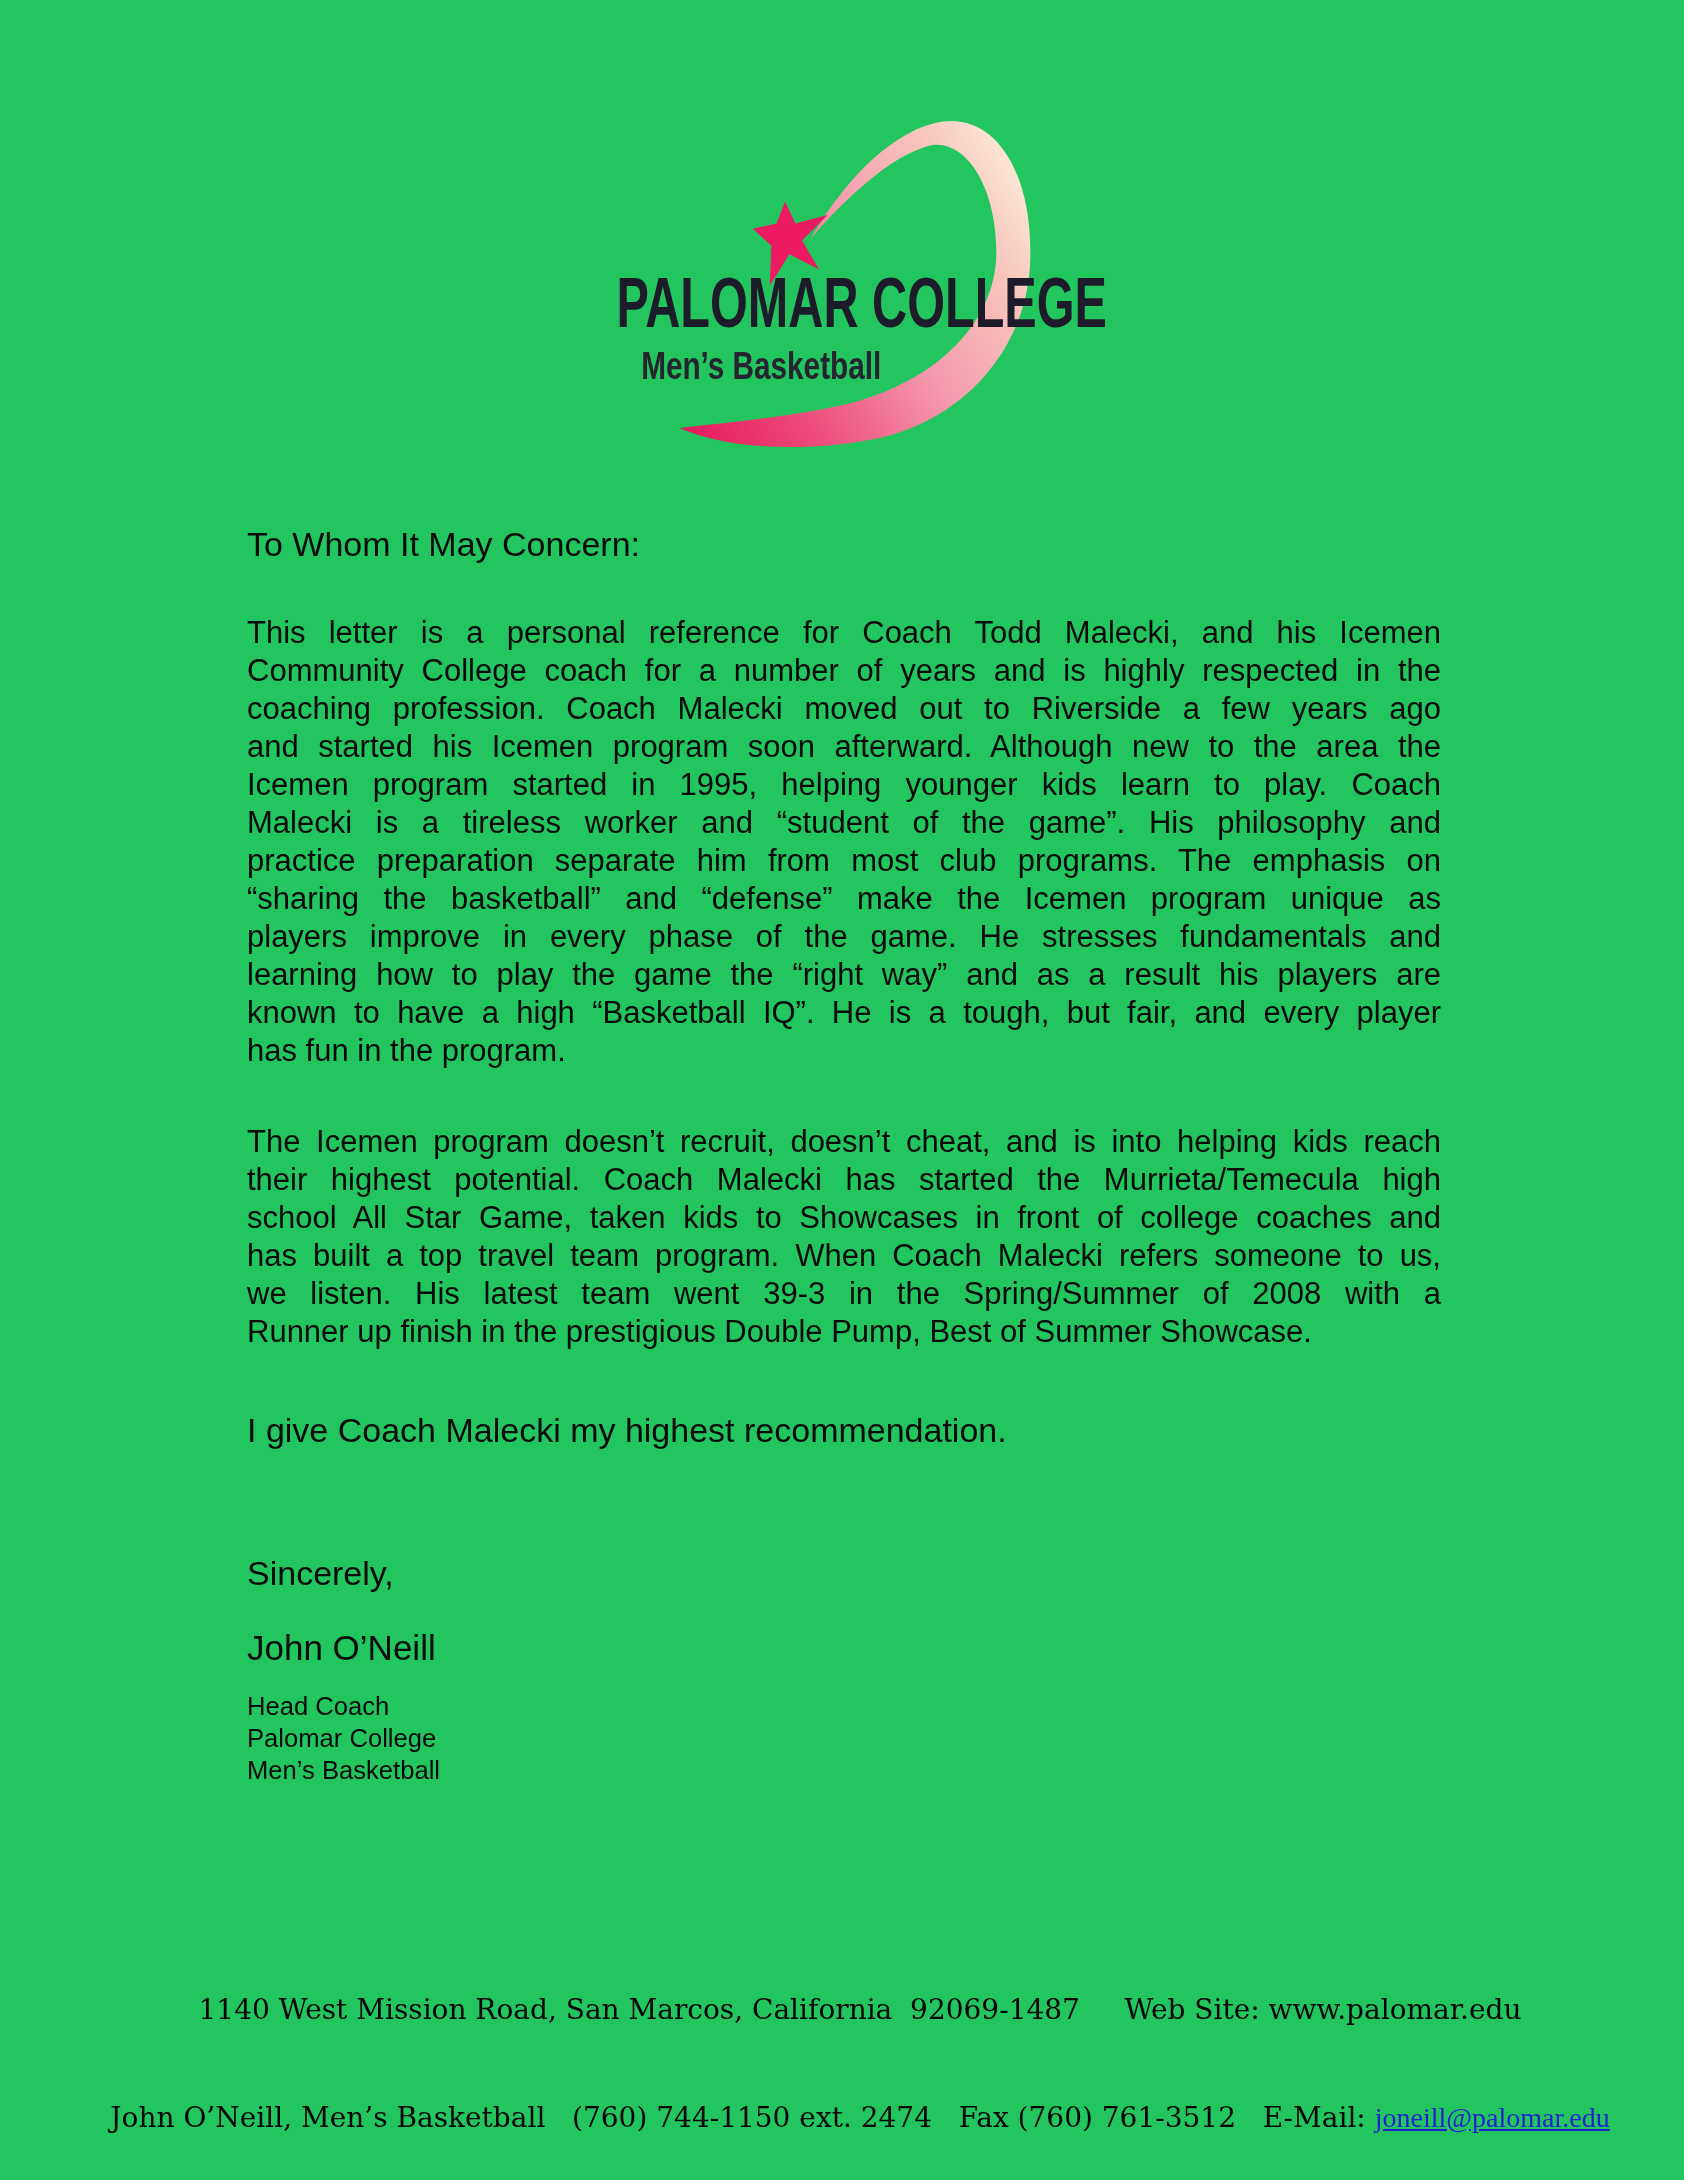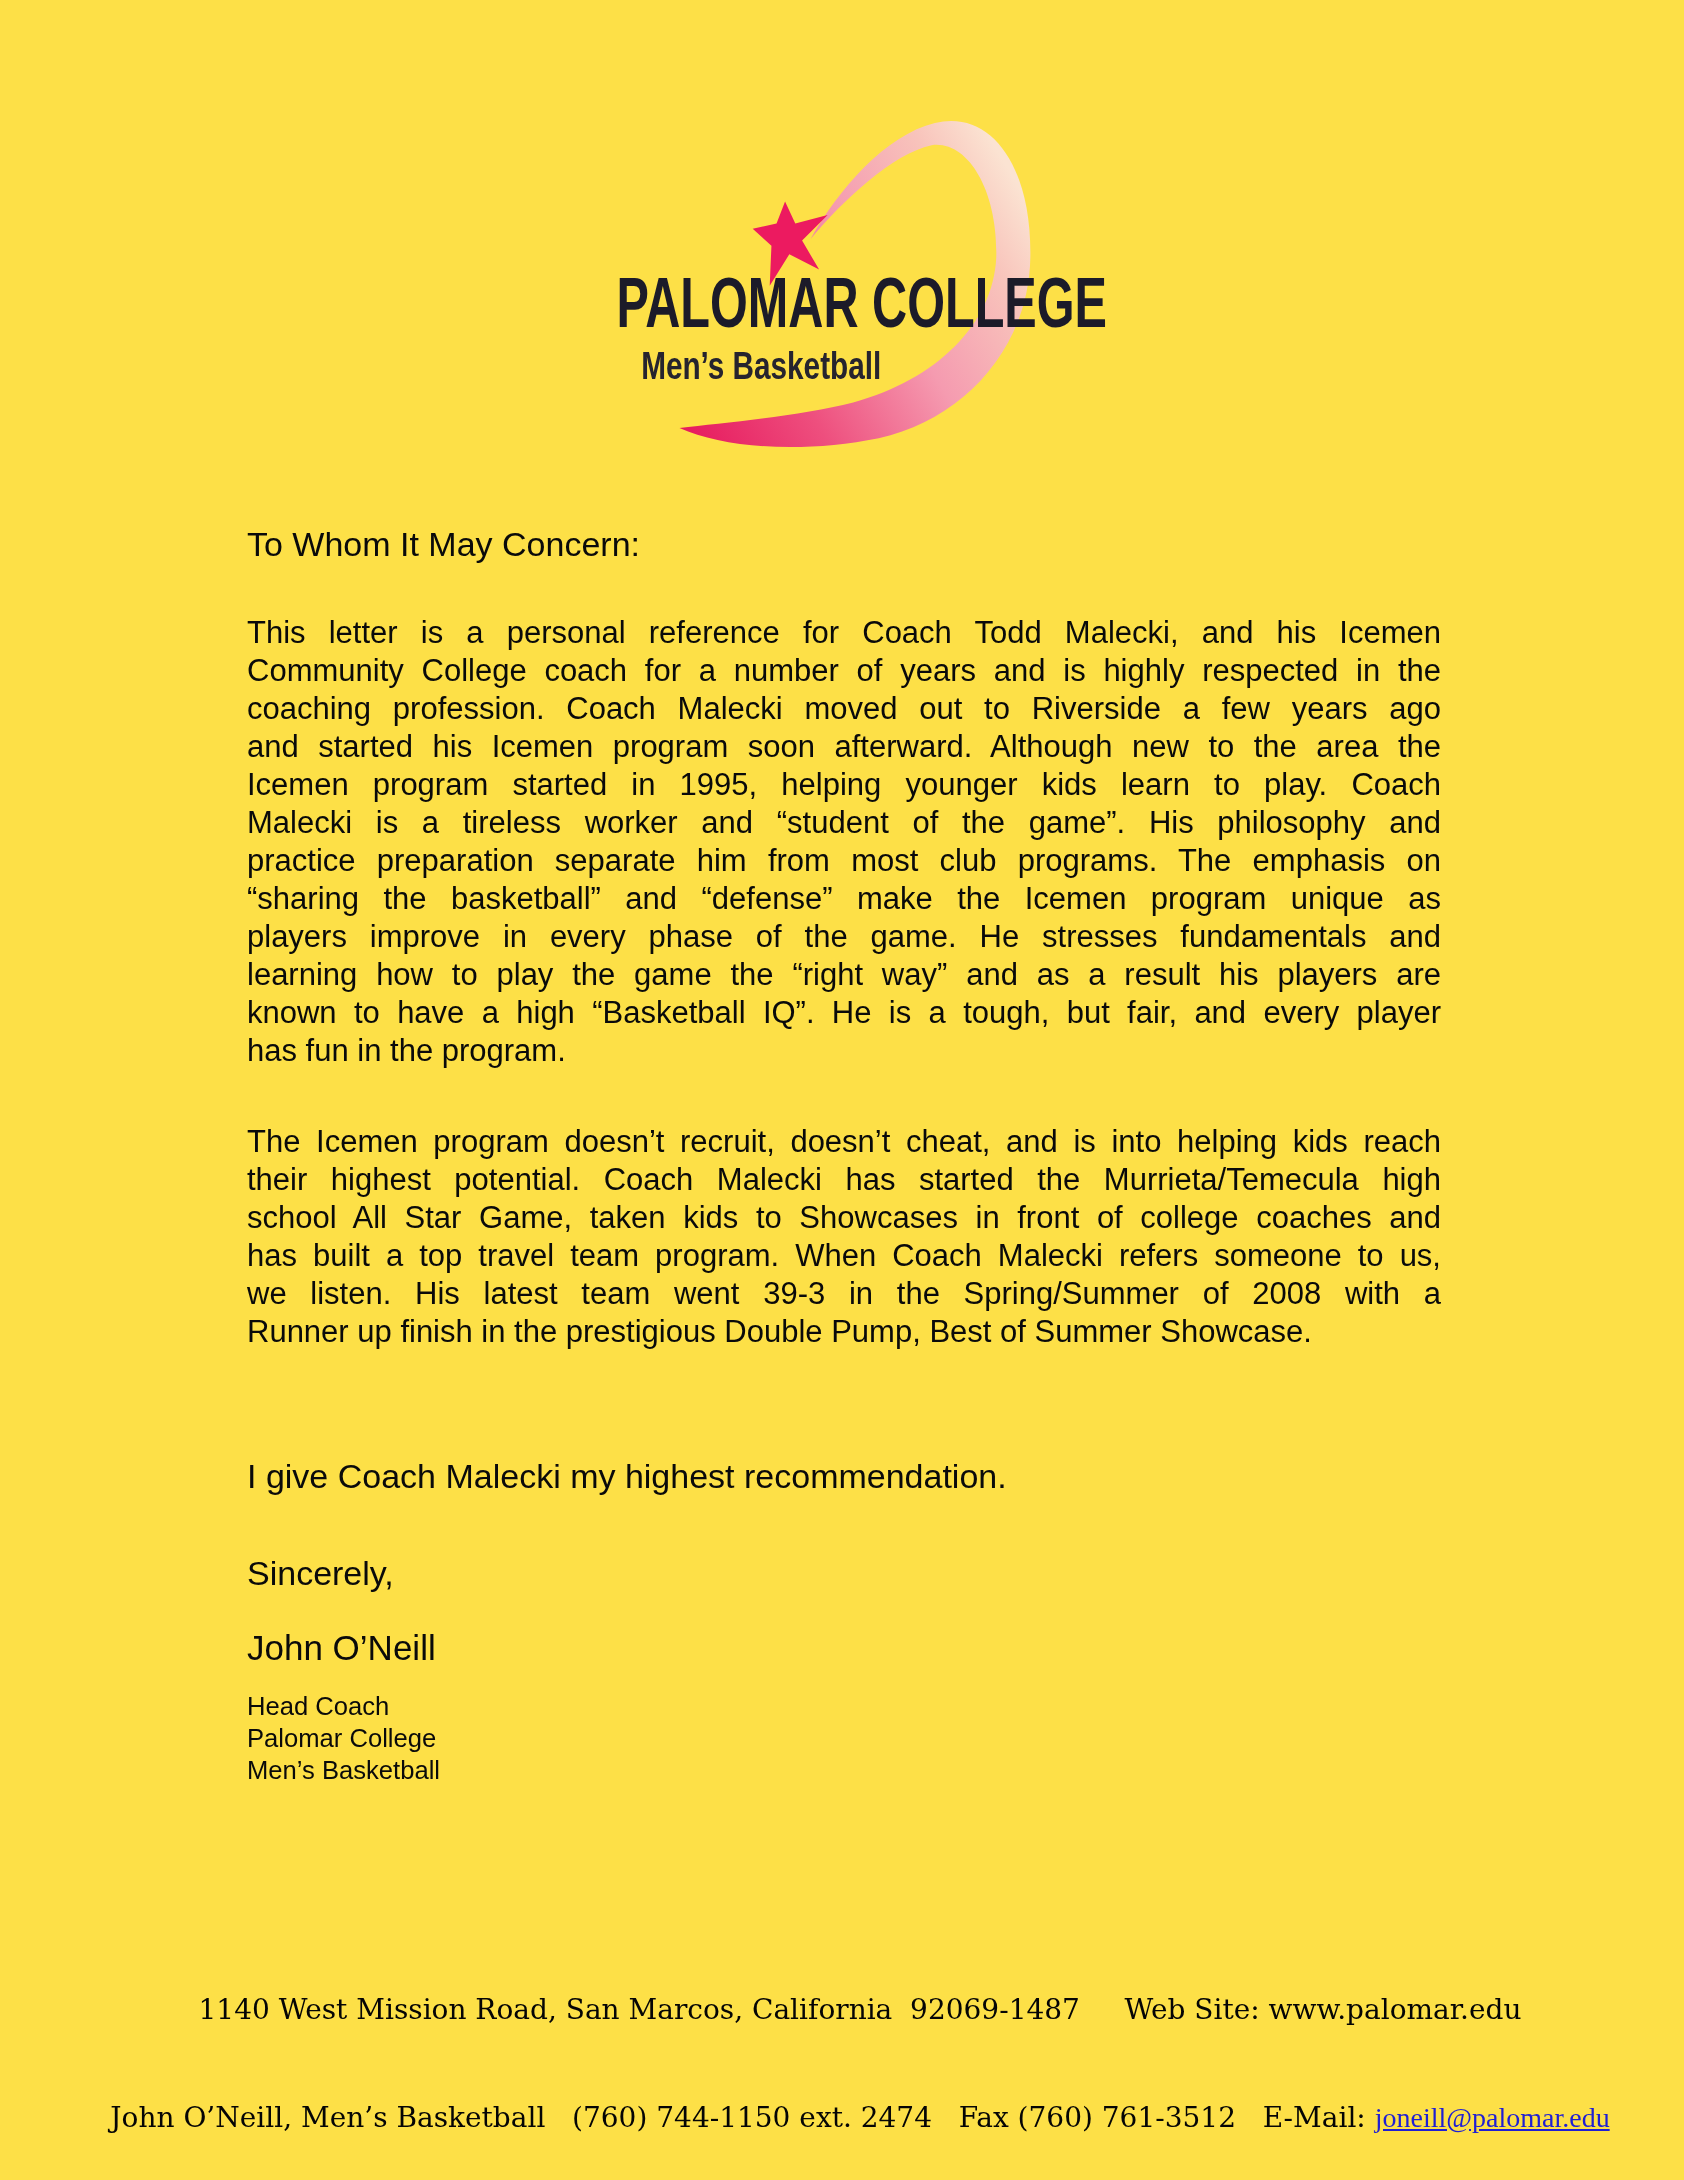--- a/index.html
+++ b/index.html
@@ -2,36 +2,36 @@
 <html style="font-size:13.6px"><head>
 <meta charset="utf-8">
 <style>
   html, body { margin: 0; padding: 0; background: #ffffff; }
   body {
     width: 1685px; height: 2181px;
     position: relative;
     font-family: "Liberation Sans", "DejaVu Sans", sans-serif;
     color: #0a0a0a;
   }
-  .page { position: absolute; inset: 0; background: #fde047; }
+  .page { position: absolute; inset: 0; background: #22c55e; }
 
   
   .logo-svg { position: absolute; left: 596px; top: 111px; width: 528px; height: 358px; }
   .logo-title { font-family: "Liberation Sans", sans-serif; font-weight: bold; font-size: 82px; fill: #1c1b29; }
   .logo-sub   { font-family: "Liberation Sans", sans-serif; font-weight: bold; font-size: 45px; fill: #26242e; }
 
   
   .textblock { position: absolute; left: 247px; width: 1194px; font-size: 31px; line-height: 38px; }
   .jline { text-align: justify; text-align-last: justify; }
   .lline { text-align: left; text-align-last: left; }
 
   .salutation { position: absolute; left: 247px; top: 525px; font-size: 34px; line-height: 38px; }
   .para1 { top: 614px; }
   .para2 { top: 1123px; }
-  .closing    { position: absolute; left: 247px; top: 1457px; font-size: 34px; line-height: 38px; }
+  .closing    { position: absolute; left: 247px; top: 1411px; font-size: 34px; line-height: 38px; }
   .sincerely  { position: absolute; left: 247px; top: 1554px; font-size: 34px; line-height: 38px; }
   .sig-name   { position: absolute; left: 247px; top: 1628px; font-size: 35px; line-height: 39px; }
   .sig-small  { position: absolute; left: 247px; top: 1690px; font-size: 25.6px; line-height: 32px; }
 
   
   .footer {
     position: absolute; left: 34px; width: 1652px; top: 1920px;
     text-align: center; white-space: pre;
     font-family: "DejaVu Serif", "Liberation Serif", serif;
     font-size: 28px; line-height: 36px; color: #050505;

